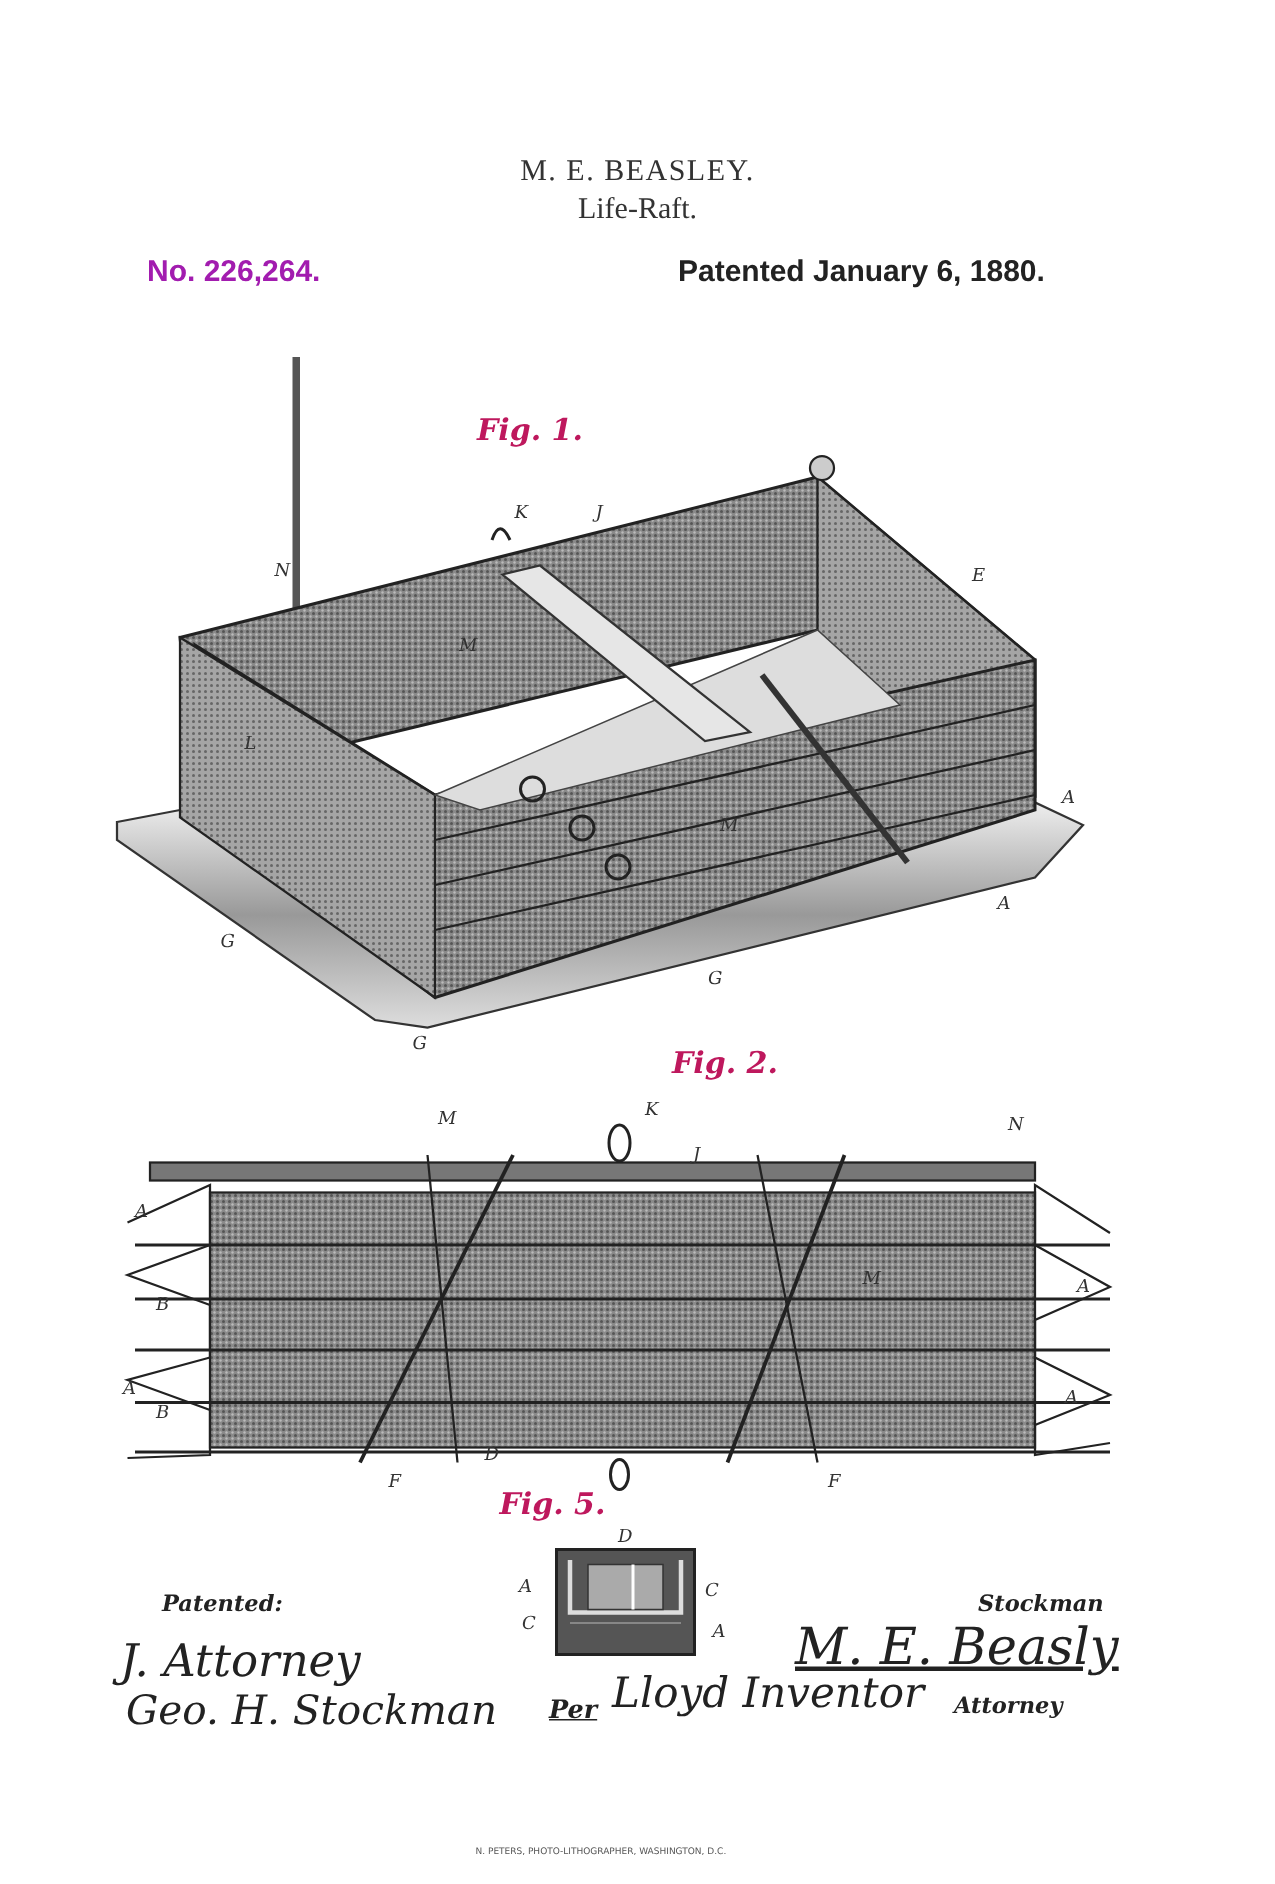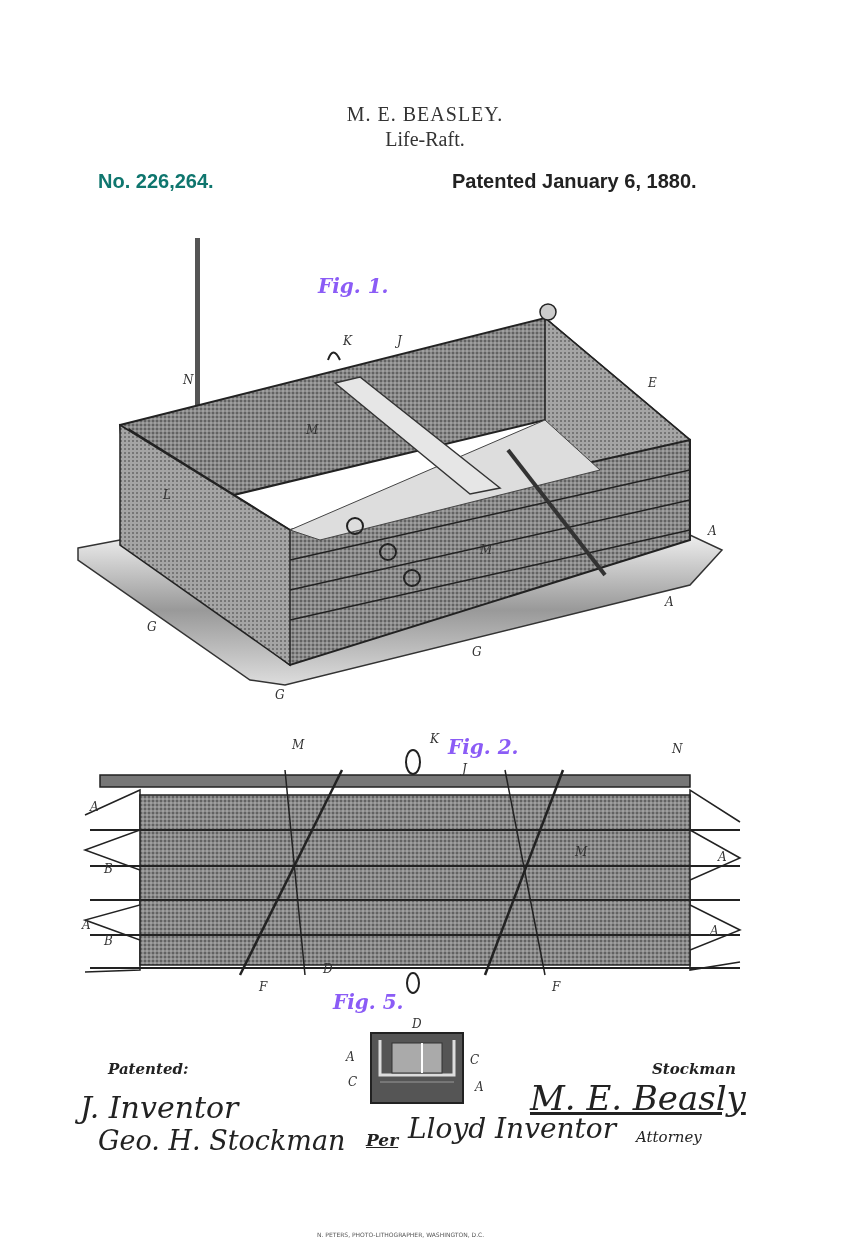--- a/index.html
+++ b/index.html
@@ -1,22 +1,22 @@
 <!DOCTYPE html>
 <html><head>
 <meta charset="utf-8">
 <style>
   html, body { margin: 0; padding: 0; background: #ffffff; }
   body { width: 850px; height: 1256px; position: relative; overflow: hidden; font-family: "DejaVu Serif", serif; color: #222; }
   .abs { position: absolute; }
   .inventor { left: 0; width: 850px; top: 103px; text-align: center; font-family: "Liberation Serif", serif; font-size: 20px; letter-spacing: 1px; color: #333; }
   .invtitle { left: 0; width: 850px; top: 128px; text-align: center; font-family: "Liberation Serif", serif; font-size: 20px; color: #333; }
-  .patno { left: 98px; top: 170px; font-family: "Liberation Sans", sans-serif; font-weight: bold; font-size: 20px; color: #0f766e; }
+  .patno { left: 98px; top: 170px; font-family: "Liberation Sans", sans-serif; font-weight: bold; font-size: 20px; color: #a21caf; }
   .patdate { left: 452px; top: 170px; font-family: "Liberation Sans", sans-serif; font-weight: bold; font-size: 20px; color: #222; }
-  .figlabel { font-family: "DejaVu Serif", serif; font-style: italic; font-weight: bold; font-size: 20px; color: #8b5cf6; }
+  .figlabel { font-family: "DejaVu Serif", serif; font-style: italic; font-weight: bold; font-size: 20px; color: #be185d; }
   .letter { font-family: "DejaVu Serif", serif; font-style: italic; font-size: 12px; color: #333; }
   .sig { font-family: "DejaVu Serif", serif; font-style: italic; color: #222; }
   .small { font-family: "DejaVu Sans", sans-serif; font-size: 6px; color: #555; }
   svg { position: absolute; }
 </style>
 </head>
 <body>
 
 <div class="abs inventor">M. E. BEASLEY.</div>
 <div class="abs invtitle">Life-Raft.</div>
@@ -78,21 +78,21 @@
 <div class="abs letter" style="left:648px; top:376px;">E</div>
 <div class="abs letter" style="left:306px; top:423px;">M</div>
 <div class="abs letter" style="left:163px; top:488px;">L</div>
 <div class="abs letter" style="left:480px; top:543px;">M</div>
 <div class="abs letter" style="left:708px; top:524px;">A</div>
 <div class="abs letter" style="left:147px; top:620px;">G</div>
 <div class="abs letter" style="left:665px; top:595px;">A</div>
 <div class="abs letter" style="left:472px; top:645px;">G</div>
 <div class="abs letter" style="left:275px; top:688px;">G</div>
 
-<div class="abs figlabel" style="left:448px; top:735px;">Fig. 2.</div>
+<div class="abs figlabel" style="left:448px; top:696px;">Fig. 2.</div>
 <svg width="850" height="1256" viewBox="0 0 850 1256" style="left:0;top:0;">
 
   <rect x="100" y="775" width="590" height="12" fill="#777" stroke="#222" stroke-width="1.5"></rect>
 
   <polyline points="85,815 140,790 140,830 85,850 140,870 140,905 85,920 140,940 140,970 85,972" fill="none" stroke="#222" stroke-width="1.5"></polyline>
   <polyline points="740,822 690,790 690,830 740,858 690,880 690,905 740,930 690,950 690,970 740,962" fill="none" stroke="#222" stroke-width="1.5"></polyline>
 
   <rect x="140" y="795" width="550" height="170" fill="url(#mesh)" stroke="#222" stroke-width="1.5"></rect>
 
   <line x1="90" y1="830" x2="740" y2="830" stroke="#222" stroke-width="2"></line>
@@ -132,21 +132,21 @@
   <line x1="422" y1="1043" x2="422" y2="1073" stroke="#fff" stroke-width="2"></line>
   <line x1="380" y1="1082" x2="454" y2="1082" stroke="#999" stroke-width="1"></line>
 </svg>
 <div class="abs letter" style="left:412px; top:1017px;">D</div>
 <div class="abs letter" style="left:346px; top:1050px;">A</div>
 <div class="abs letter" style="left:470px; top:1053px;">C</div>
 <div class="abs letter" style="left:348px; top:1075px;">C</div>
 <div class="abs letter" style="left:475px; top:1080px;">A</div>
 
 <div class="abs sig" style="left:108px; top:1060px; font-size:15px; font-weight:bold;">Patented:</div>
-<div class="abs sig" style="left:80px; top:1090px; font-size:30px;">J. Inventor</div>
-<div class="abs sig" style="left:98px; top:1125px; font-size:27px;">Geo. H. Stockman</div>
+<div class="abs sig" style="left:80px; top:1090px; font-size:30px;">J. Attorney</div>
+<div class="abs sig" style="left:84px; top:1125px; font-size:27px;">Geo. H. Stockman</div>
 <div class="abs sig" style="left:652px; top:1060px; font-size:15px; font-weight:bold;">Stockman</div>
 <div class="abs sig" style="left:530px; top:1078px; font-size:34px;text-decoration:underline;">M. E. Beasly</div>
 <div class="abs sig" style="left:366px; top:1130px; font-size:17px; font-weight:bold;text-decoration:underline;">Per</div>
 <div class="abs sig" style="left:408px; top:1112px; font-size:28px;">Lloyd Inventor</div>
-<div class="abs sig" style="left:636px; top:1128px; font-size:15px; font-weight:normal;">Attorney</div>
+<div class="abs sig" style="left:636px; top:1128px; font-size:15px; font-weight:bold;">Attorney</div>
 
 <div class="abs small" style="left:317px; top:1231px;">N. PETERS, PHOTO-LITHOGRAPHER, WASHINGTON, D.C.</div>
 
 </body></html>

